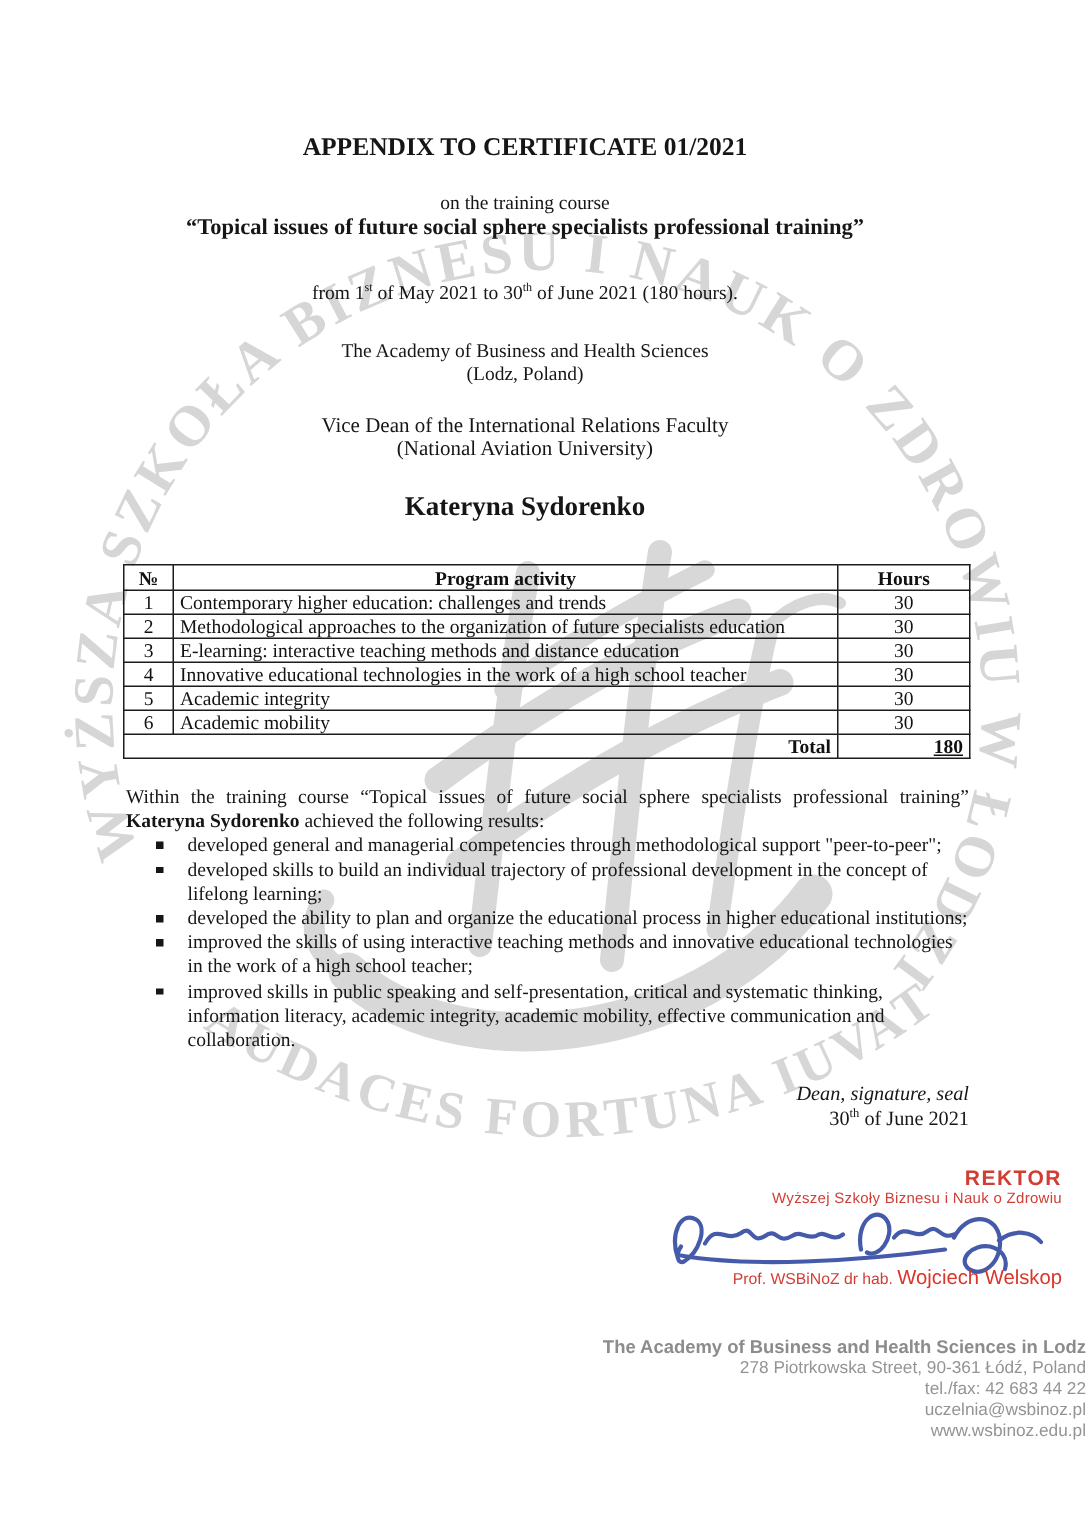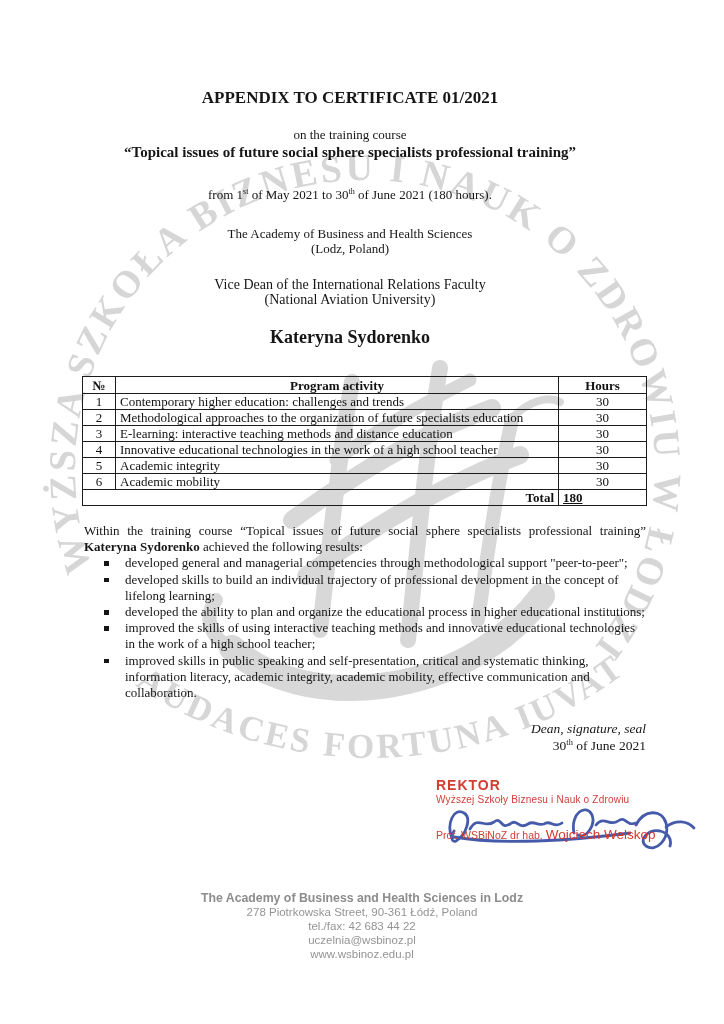--- a/index.html
+++ b/index.html
@@ -29,43 +29,43 @@
   .program-table {
     position:absolute; left:82px; top:376px; width:565px; z-index:1;
     border-collapse:collapse; font-size:13px; color:#111;
   }
   .program-table th, .program-table td { border:1px solid #1c1c1c; padding:0 4px; line-height:15px; height:16px; }
   .program-table th { font-weight:bold; text-align:center; height:17px; }
   .col-no    { width:33px; text-align:center; }
   .col-hours { width:88px; text-align:center; }
   .cell-activity { }
   .total-label { font-weight:bold; text-align:right; padding-right:8px; }
-  .total-value { font-weight:bold; text-align:left;text-decoration:underline; }
+  .total-value { font-weight:bold; text-align:right;text-decoration:underline; }
   
   .results { position:absolute; left:84px; top:523px; width:562px; z-index:1; font-size:13px; line-height:16.2px; }
   .results-intro { text-align:justify; }
   .results-intro b { font-weight:bold; }
   .results-list { list-style:none; }
   .results-list li { position:relative; padding-left:41px; }
   .bullet-sq { position:absolute; left:20px; top:6px; width:4.5px; height:4.5px; background:#161616; }
   
   .sign-note { position:absolute; left:84px; top:721px; width:562px; z-index:1;
                text-align:right; font-size:13.5px; line-height:16.5px; }
   .sign-note .date-label { font-style:italic; }
   
   .stamp { position:absolute; left:436px; top:777px; width:272px; height:95px; z-index:2;
-           font-family:"Liberation Sans","DejaVu Sans",sans-serif; text-align:left; }
+           font-family:"Liberation Sans","DejaVu Sans",sans-serif; text-align:right; }
   .stamp-title { font-size:14px; font-weight:bold; letter-spacing:1px; color:#d23d33; }
   .stamp-org   { margin-top:1px; font-size:10px; color:#cf4038; letter-spacing:0.2px; }
   .stamp-sig   { position:absolute; left:4px; top:26px; }
-  .stamp-prof  { position:absolute; left:0; top:48px; width:100%; color:#d23d33; }
+  .stamp-prof  { position:absolute; left:0; top:66px; width:100%; color:#d23d33; }
   .prof-prefix { font-size:10.5px; }
   .prof-name   { font-size:13.5px; color:#da352a; }
   
-  .footer { position:absolute; left:0; top:891px; width:724px; z-index:1; text-align:center;
+  .footer { position:absolute; left:0; top:891px; width:724px; z-index:1; text-align:right;
             font-family:"Liberation Sans","DejaVu Sans",sans-serif; color:#949494; font-size:11.5px; line-height:14px; }
   .footer-line1 { font-weight:bold; font-size:12.3px; color:#8c8c8c; }
 </style>
 </head>
 <body>
 
 <div class="page">
 
   <svg class="watermark" width="724" height="1024" viewBox="0 0 724 1024">
     <defs>

